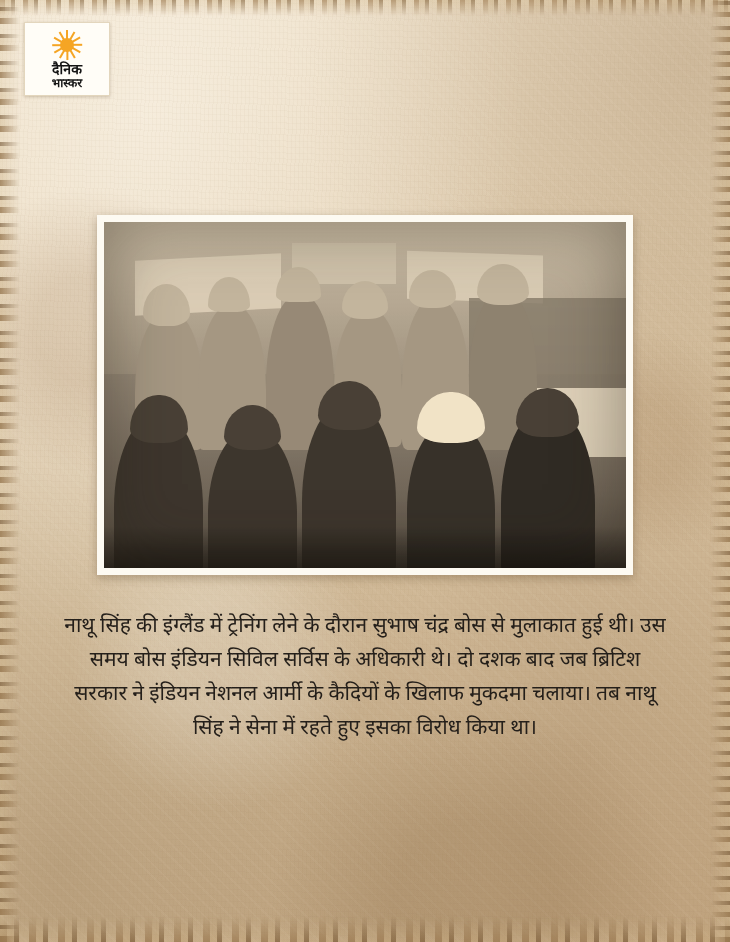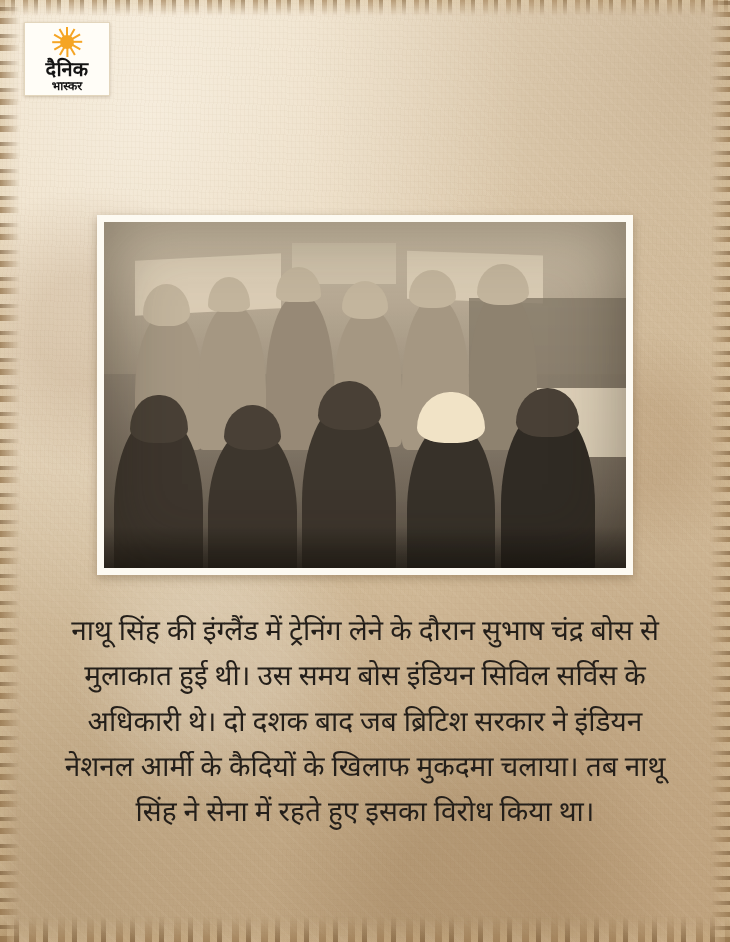--- a/index.html
+++ b/index.html
@@ -141,21 +141,21 @@
     background: #f5a524;
     transform-origin: 50% 0;
   }
   .logo-text {
     text-align: center;
     line-height: 1.08;
     font-family: "Liberation Serif", serif;
     color: #141414;
     font-weight: bold;
   }
-  .logo-text .l1 { font-size: 20px; display: block; letter-spacing: .2px; }
+  .logo-text .l1 { font-size: 14px; display: block; letter-spacing: .2px; }
   .logo-text .l2 { font-size: 12px; display: block; }
 
   
   .headline {
     position: absolute;
     top: 68px;
     left: 92px;
     width: 600px;
     text-align: center;
     font-family: "Liberation Serif", serif;
@@ -213,21 +213,21 @@
   .vig { inset:0; width:100%; height:100%; box-shadow: inset 0 0 70px rgba(40,30,18,0.45); }
 
   
   .body-text {
     position: absolute;
     left: 62px;
     top: 608px;
     width: 606px;
     text-align: center;
     font-family: "Liberation Serif", serif;
-    font-size: 28px;
+    font-size: 21px;
     line-height: 1.62;
     color: #241f1a;
   }
 </style>
 </head>
 <body>
 
 <div class="card">
 
   <div class="grain"></div>

